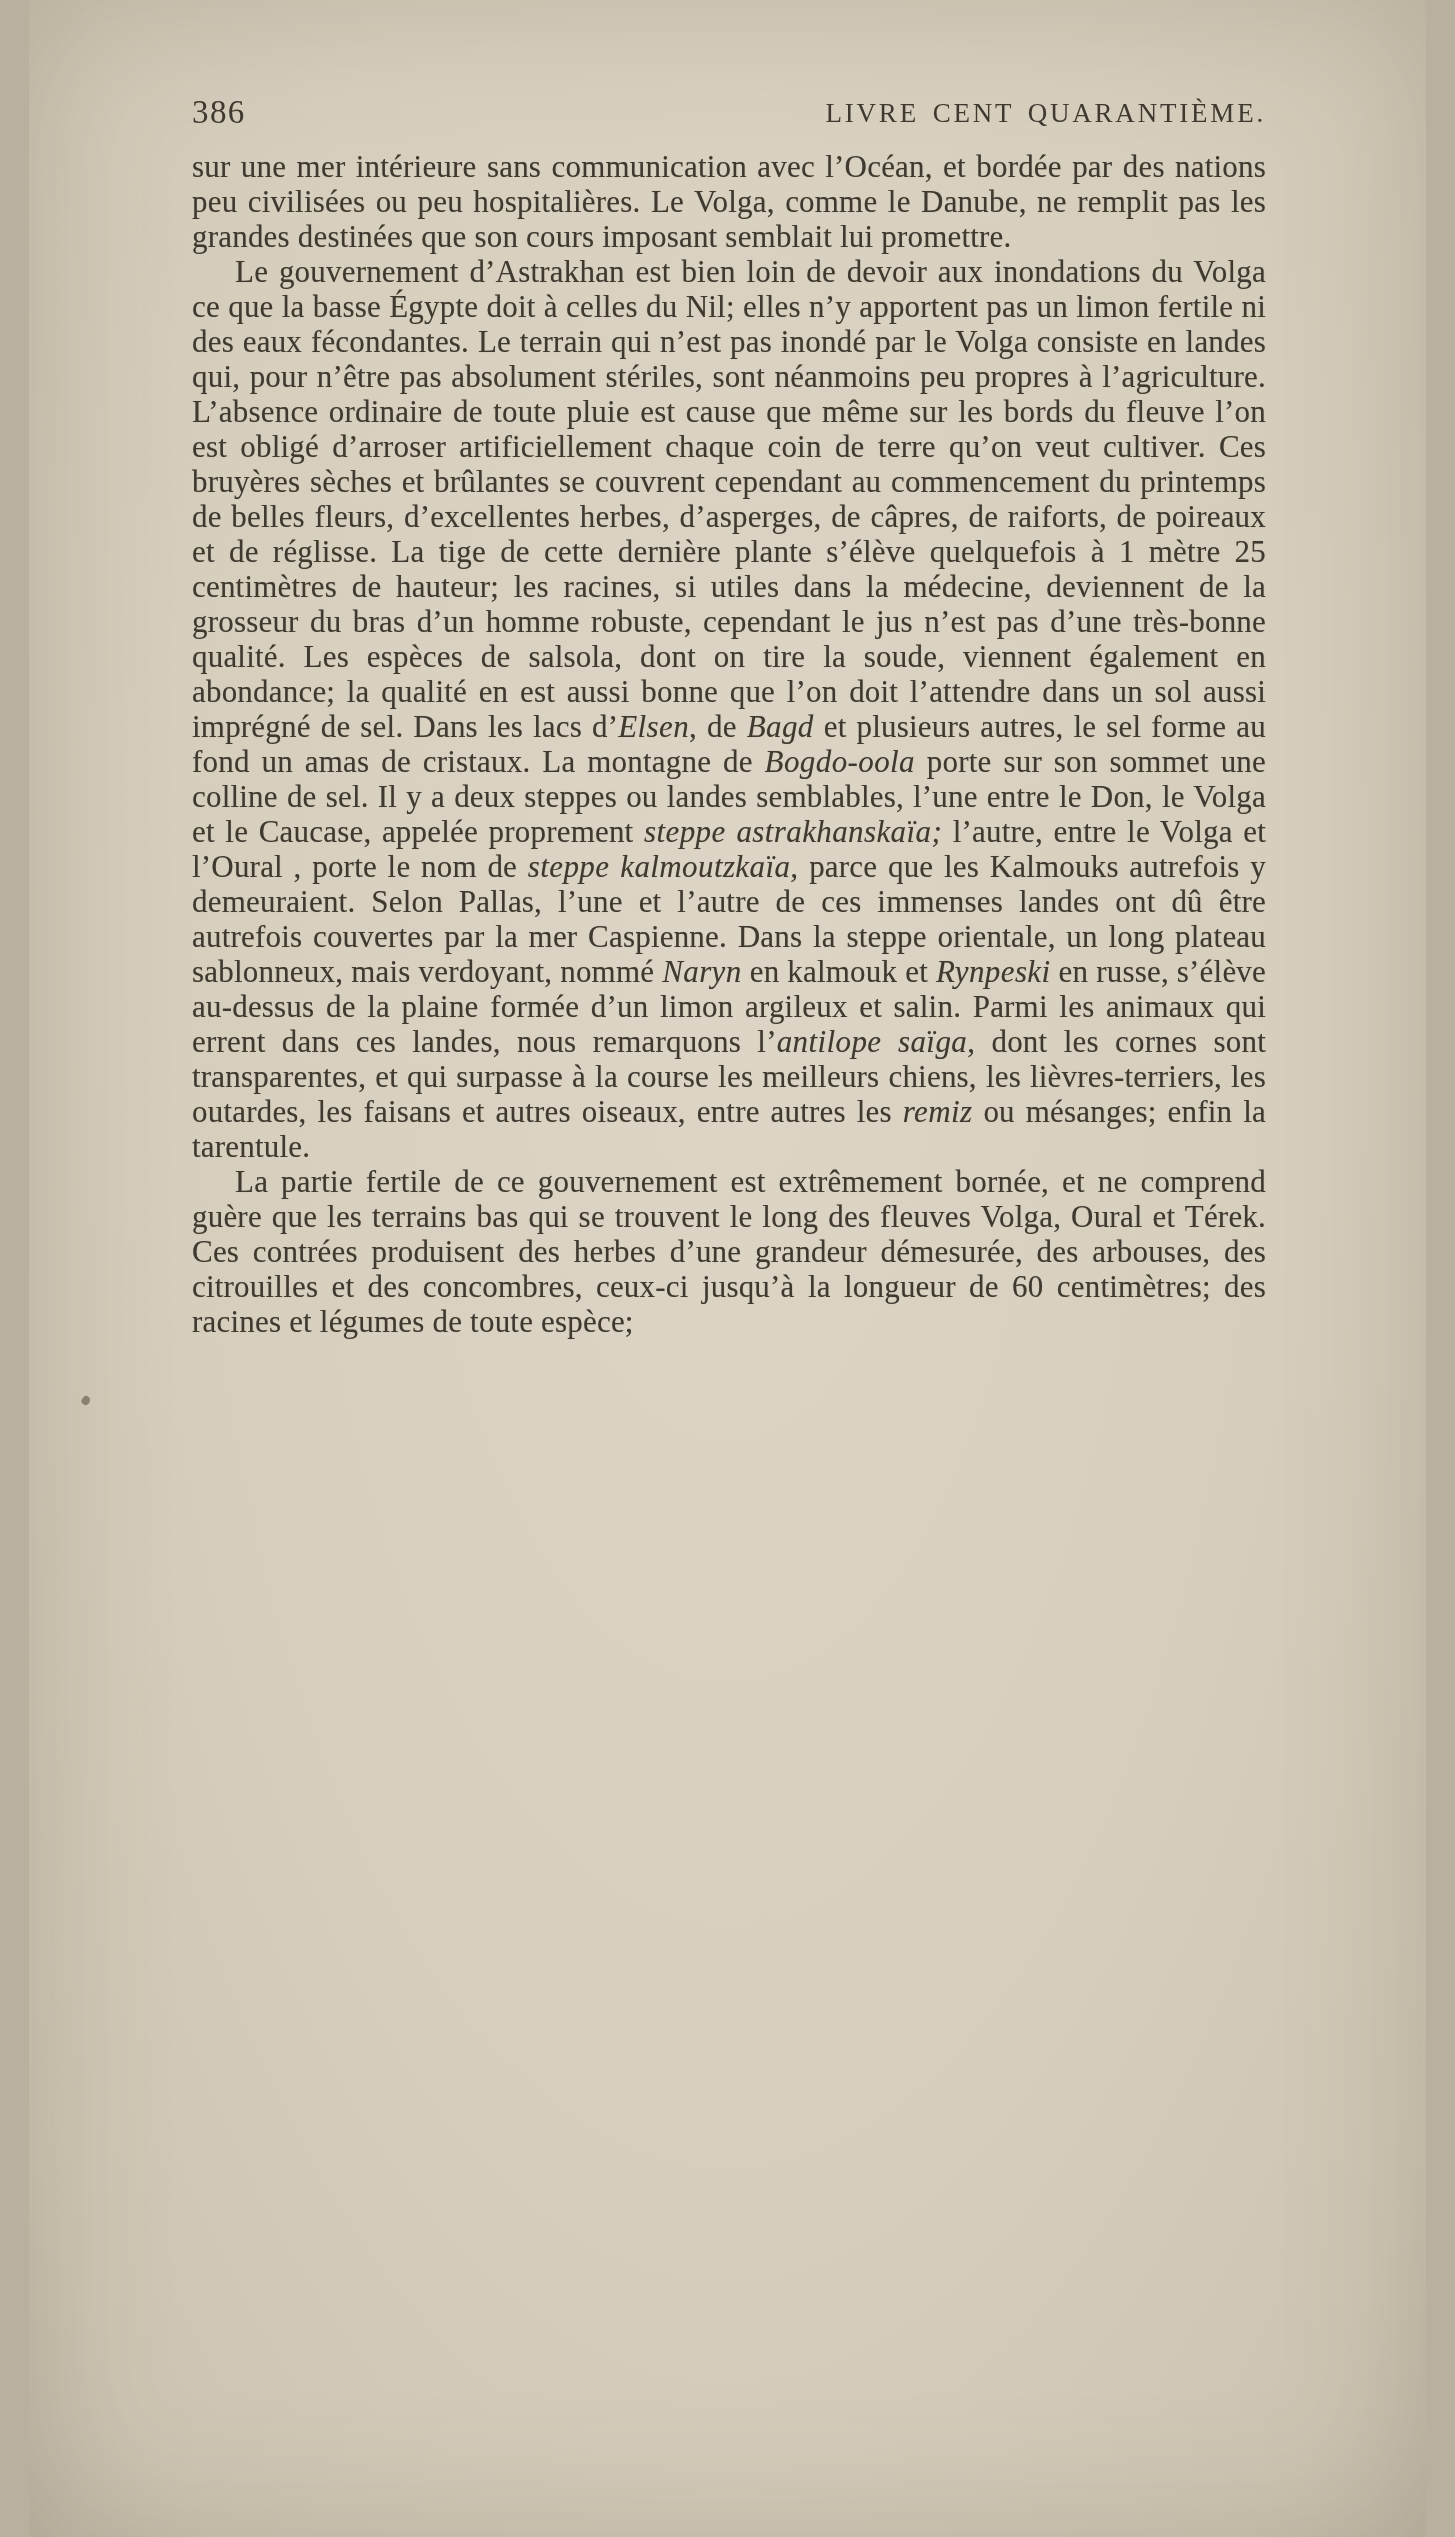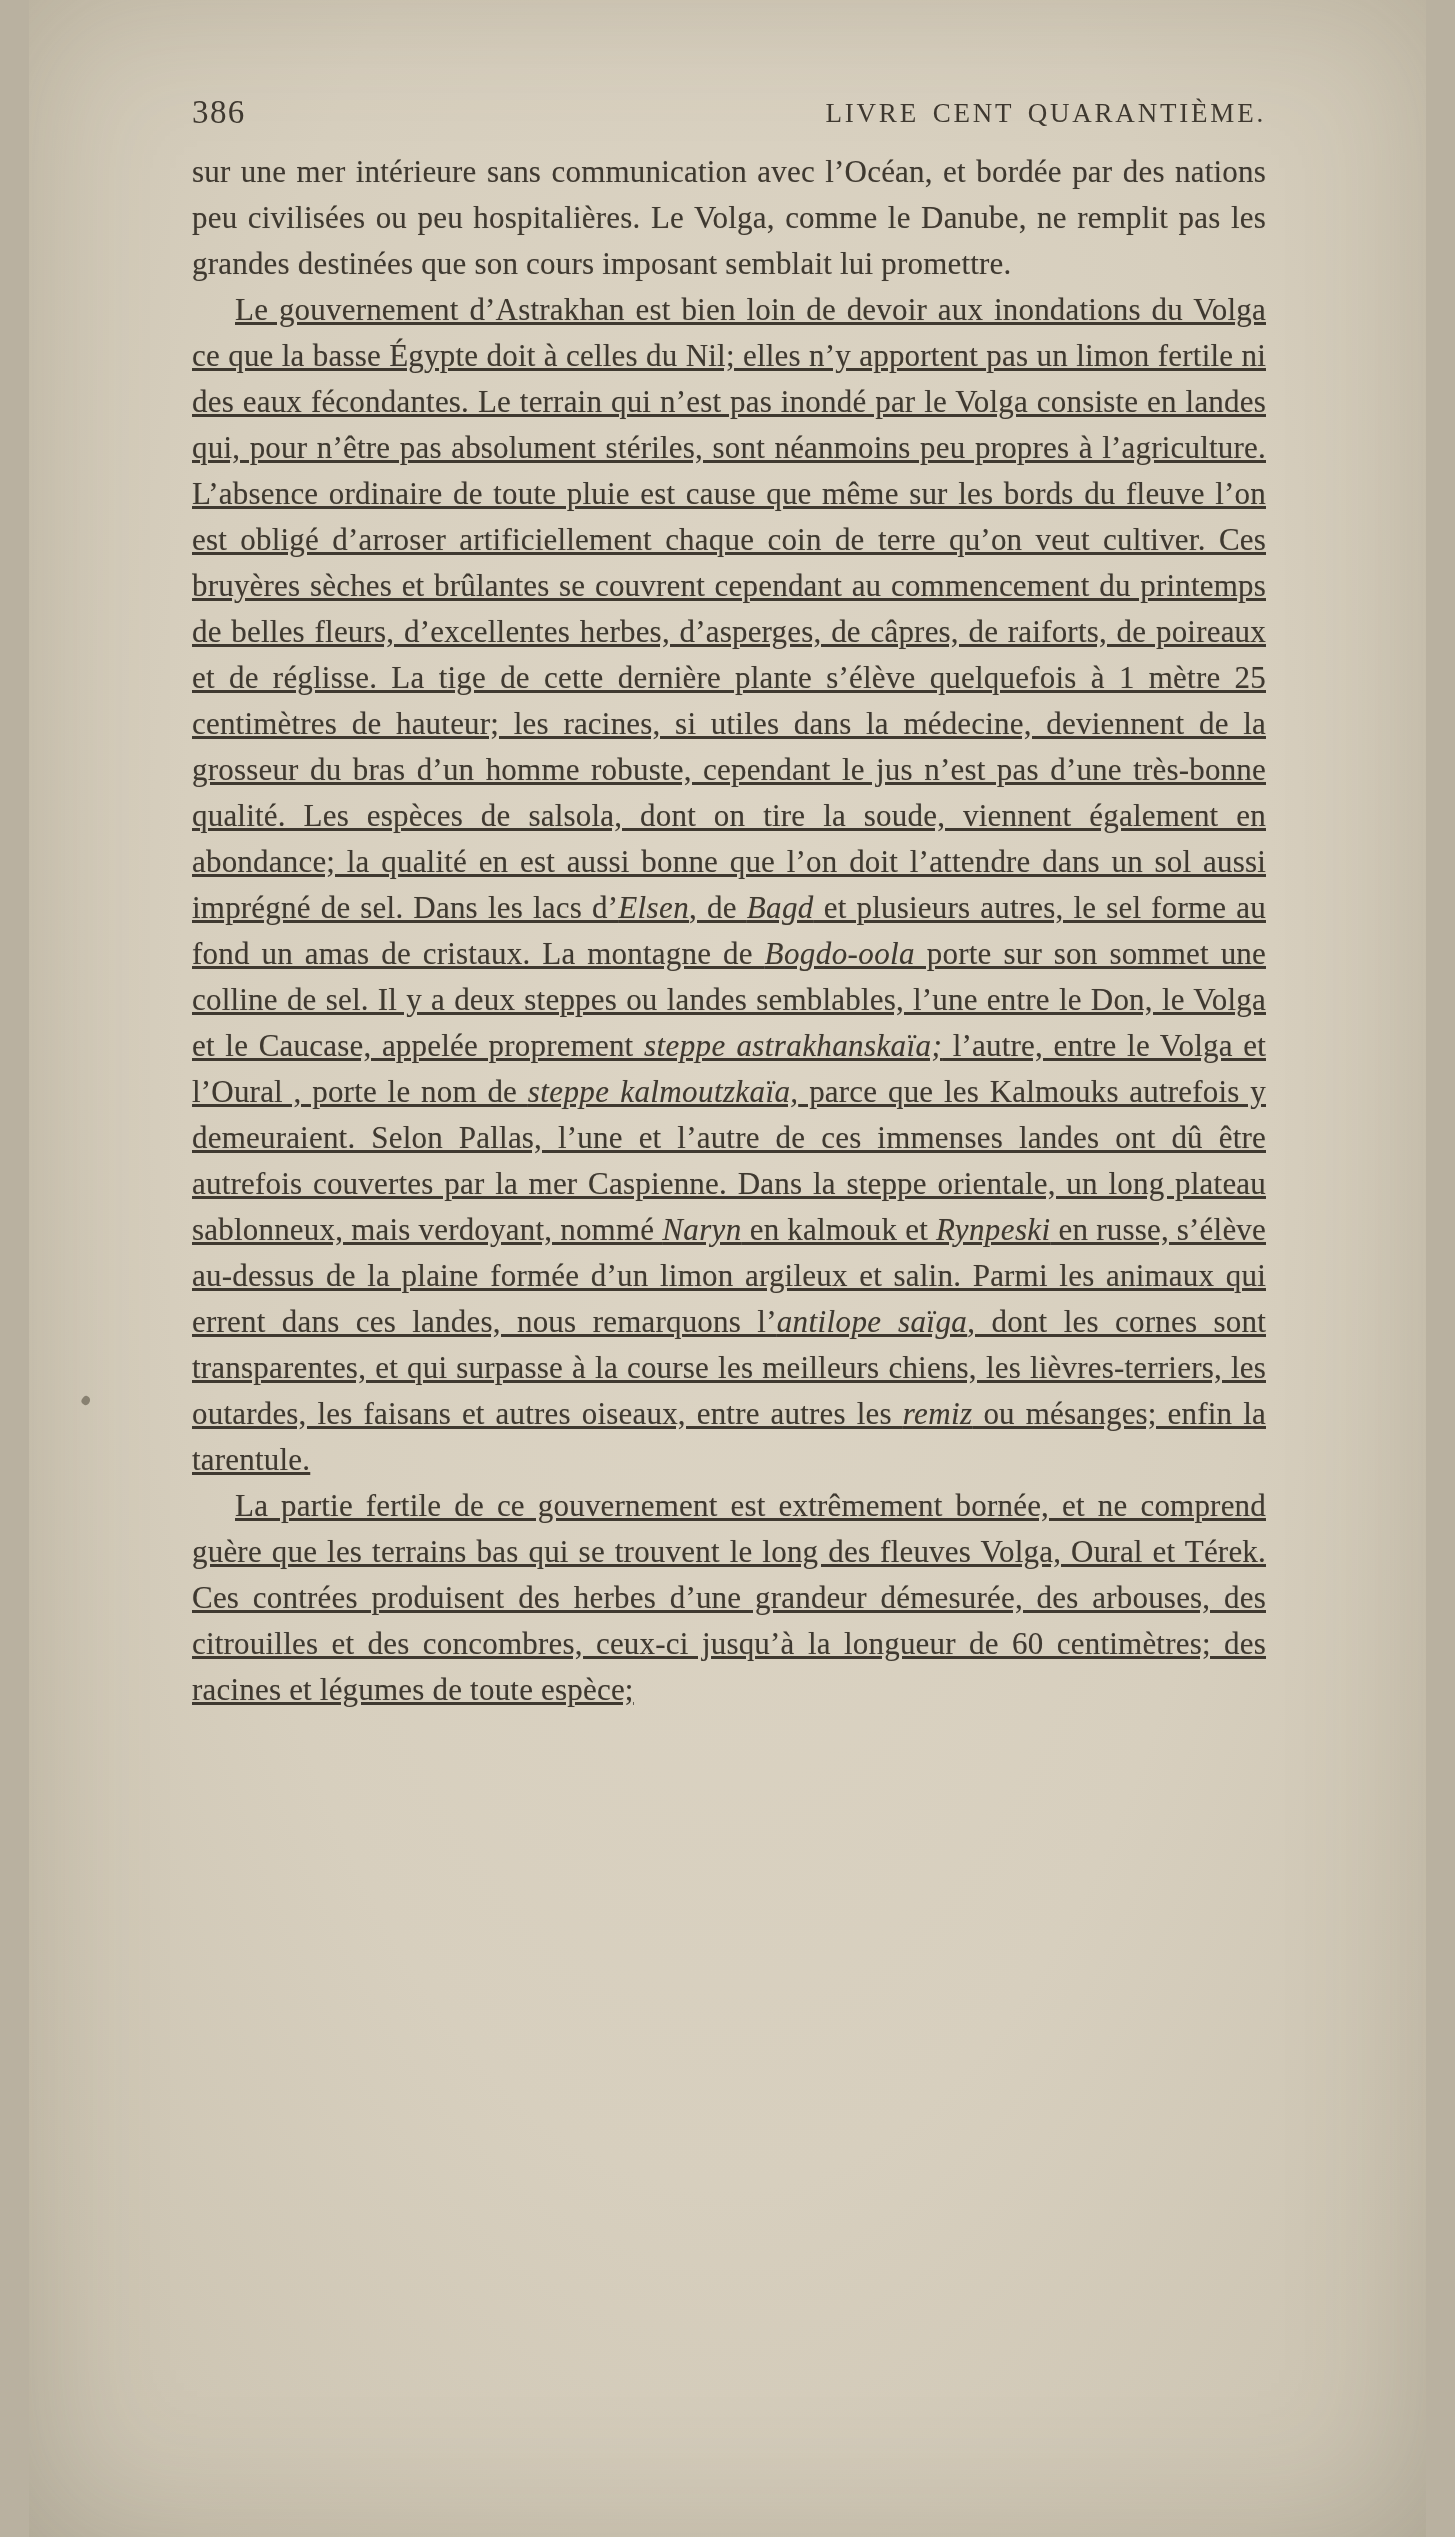--- a/index.html
+++ b/index.html
@@ -42,31 +42,30 @@
     font-size: 27px;
     letter-spacing: 2.8px;
     word-spacing: 4.2px;
   }
   .text-block {
     position: absolute;
     top: 149px;
     left: 163px;
     right: 160px;
     font-size: 31px;
-    line-height: 46px;
+    line-height: 35px;
     text-align: justify;
     letter-spacing: 0.2px;
     text-shadow: 0 0 0.7px rgba(63, 57, 48, 0.35);
   }
   .text-block p {
     margin: 0;
   }
   .text-block p.indent {
     text-indent: 43px;
-    text-decoration: underline;
   }
   .text-block i {
     font-style: italic;
     letter-spacing: 0.4px;
   }
   .scan-speck {
     position: absolute;
     background: rgba(80, 72, 58, 0.55);
     border-radius: 50%;
   }

